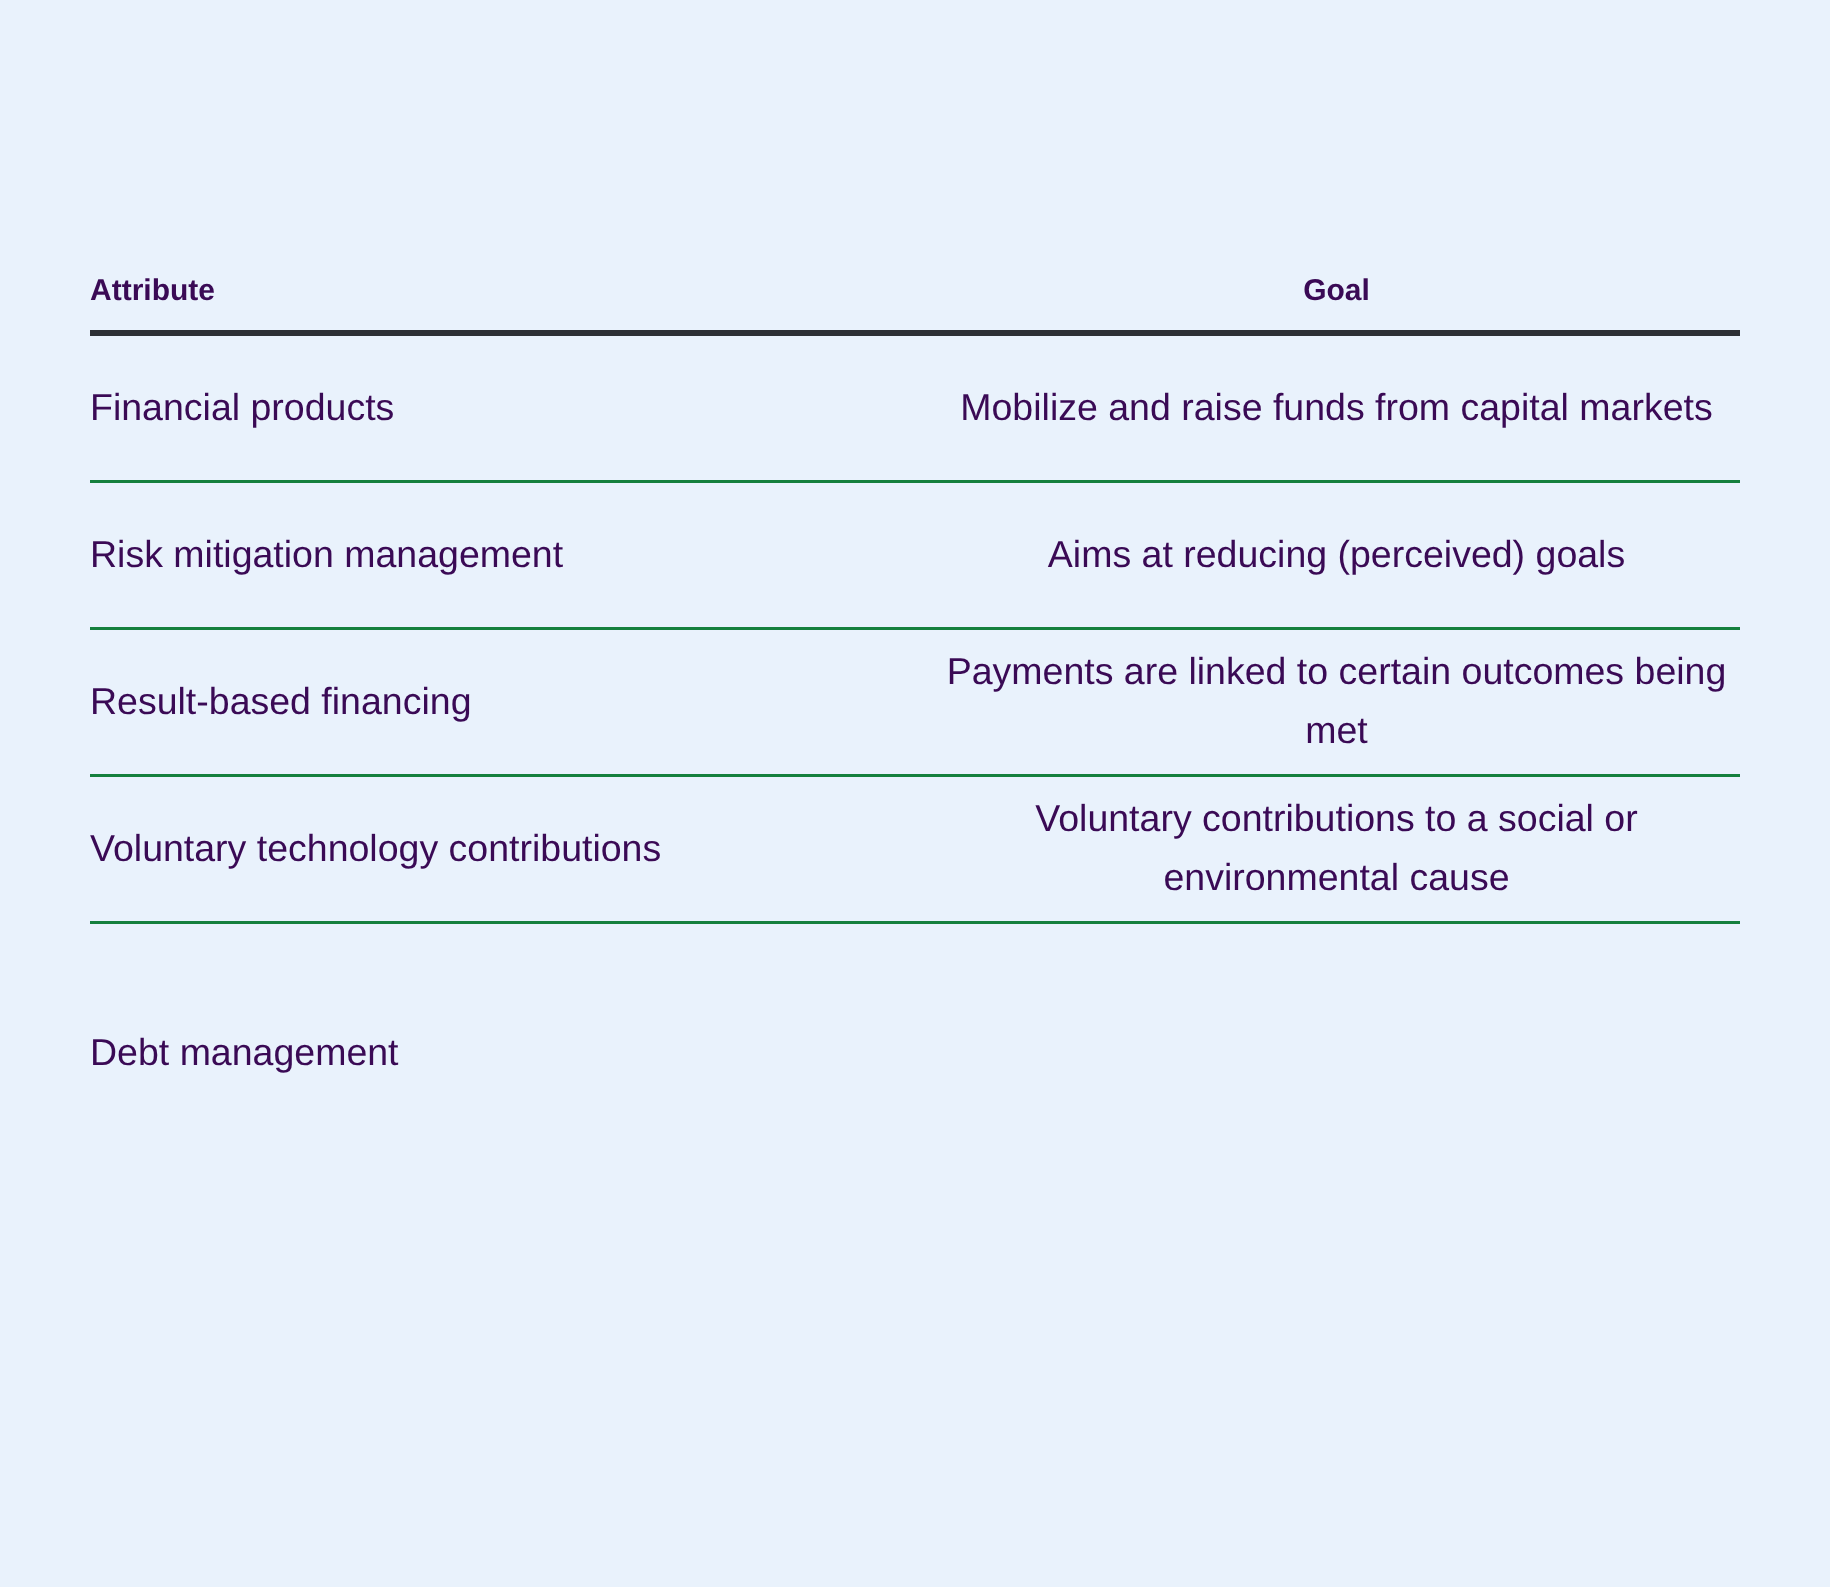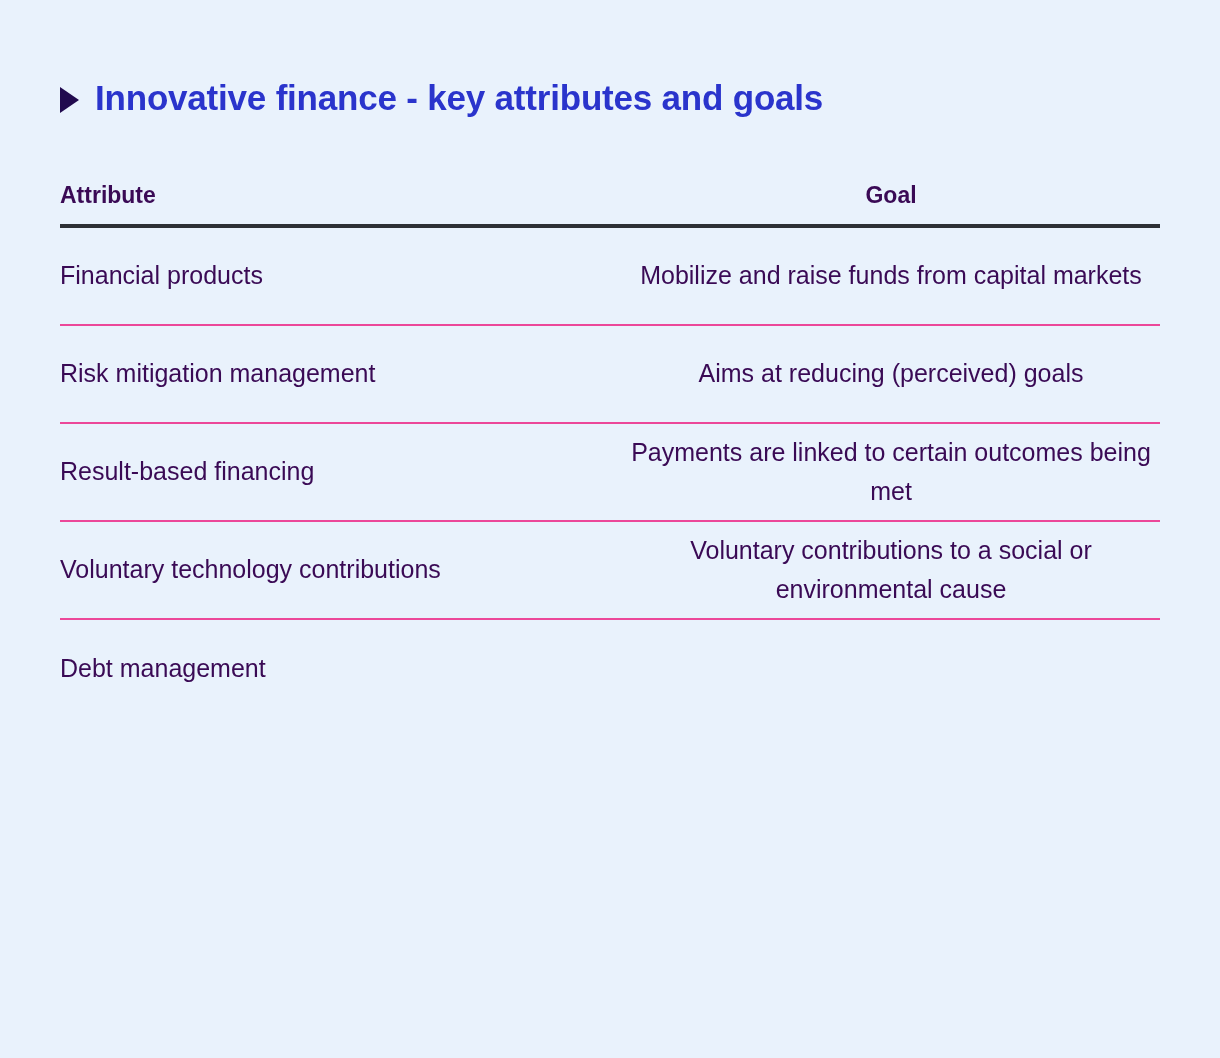--- a/index.html
+++ b/index.html
@@ -57,58 +57,55 @@
     width: 1100px;
   }
   .table-head {
     display: flex;
     padding-bottom: 14px;
   }
   .col-attr { width: 562px; flex: 0 0 562px; box-sizing: border-box; padding-right: 24px; }
   .col-goal { flex: 1 1 auto; box-sizing: border-box; text-align: center; }
 
   .th {
-    font-size: 23px;
+    font-size: 20px;
     font-weight: bold;
     color: #3a0a55;
     line-height: 1.2;
   }
   .head-rule {
     height: 4px;
     background: #2d3035;
     width: 100%;
   }
 
   .row {
     display: flex;
     align-items: center;
-    border-bottom: 2px solid #ec4899;
+    border-bottom: 2px solid #15803d;
     min-height: 98px;
     box-sizing: border-box;
   }
   .row:last-child {
     border-bottom: none;
+    margin-top: 37px;
   }
   .td {
     font-size: 25px;
     color: #3a0a55;
     line-height: 1.55;
     font-weight: normal;
   }
   .td-attr { padding-right: 24px; }
 </style>
 </head>
 <body>
 
 <div class="page">
 
-  <div class="title-row">
-    <span class="title-marker"></span>
-    <h1 class="title-text">Innovative finance - key attributes and goals</h1>
-  </div>
 
   <div class="table">
 
     <div class="table-head">
       <div class="col-attr th">Attribute</div>
       <div class="col-goal th">Goal</div>
     </div>
     <div class="head-rule"></div>
 
     <div class="row">

